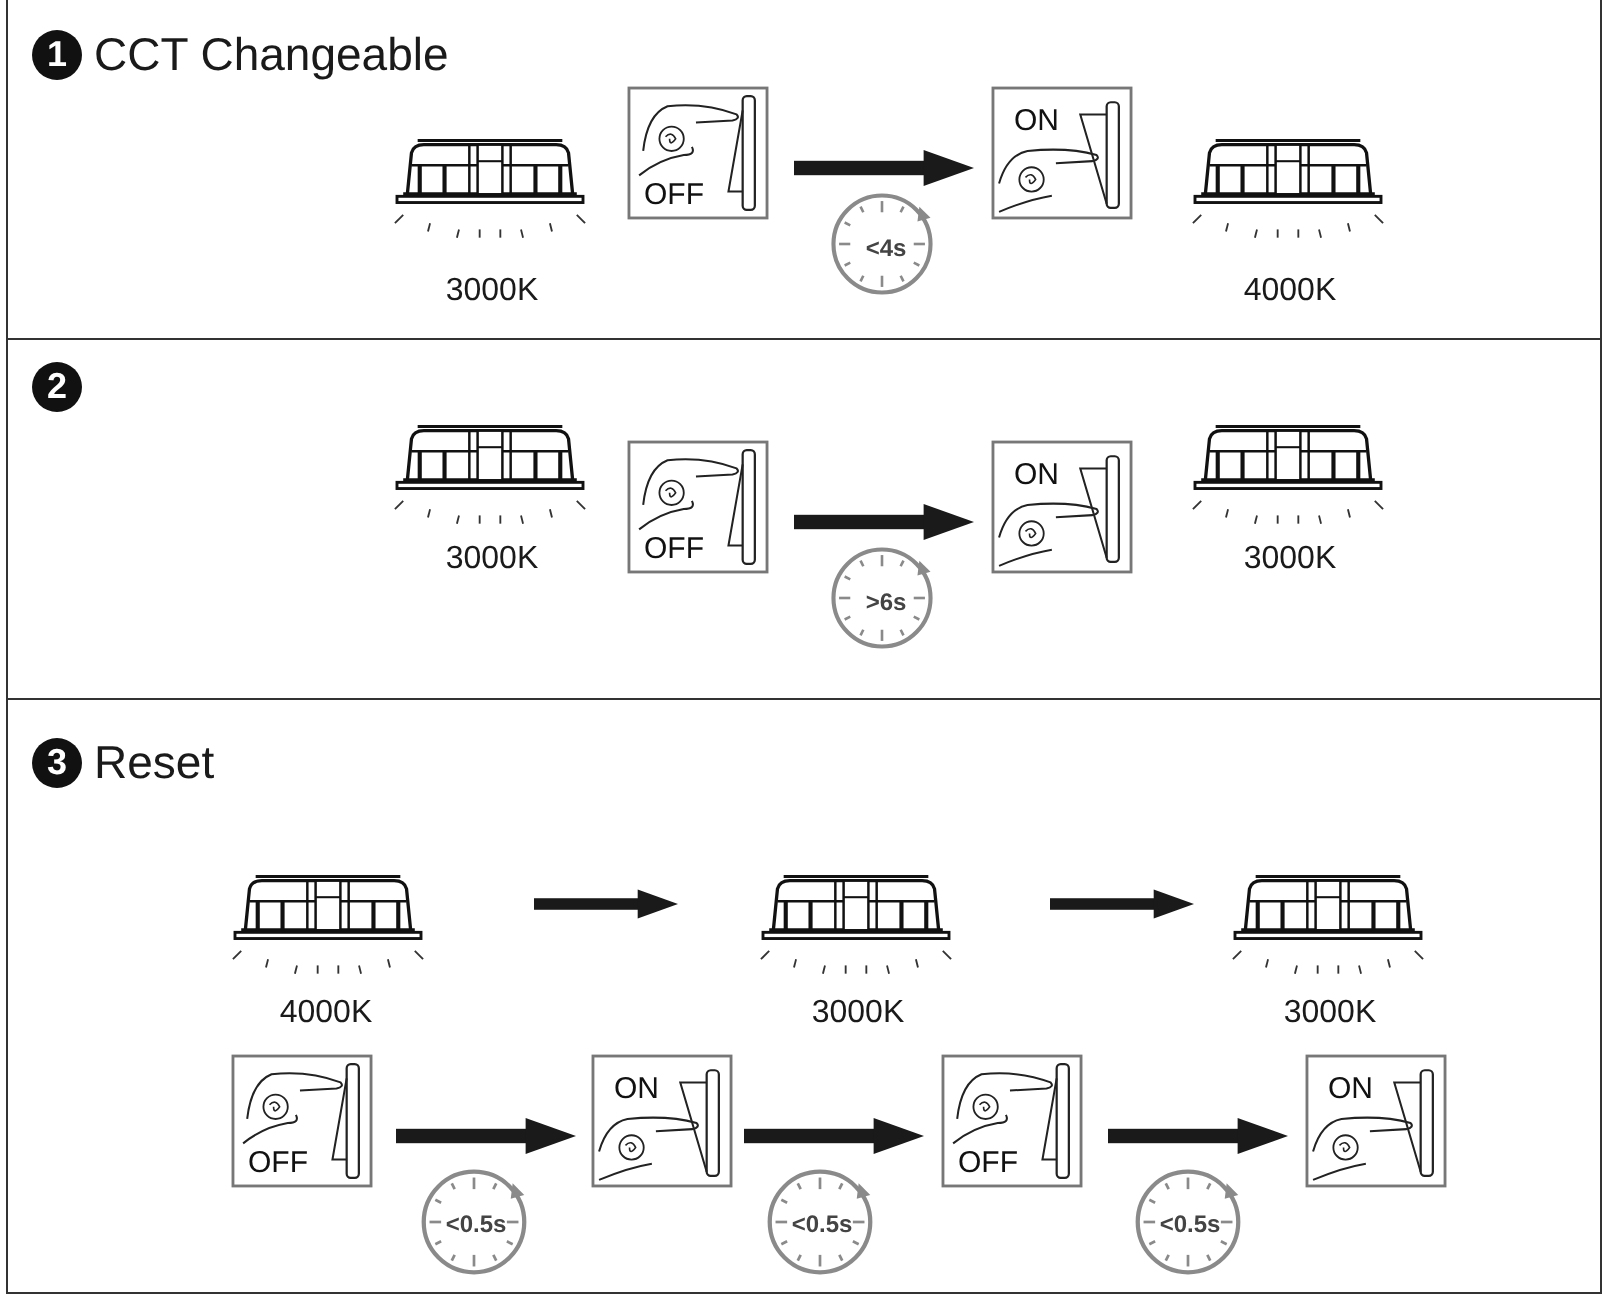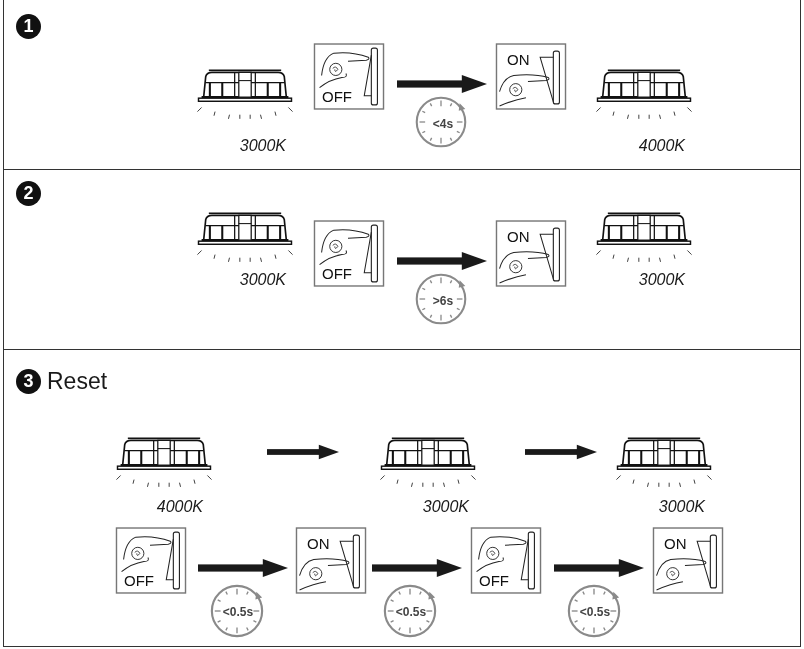--- a/index.html
+++ b/index.html
@@ -2,33 +2,34 @@
 <html><head>
 <meta charset="utf-8">
 <style>
   html,body{margin:0;padding:0;background:#fff;}
   body{width:804px;height:649px;position:relative;overflow:hidden;font-family:"Liberation Sans",sans-serif;color:#1a1a1a;}
   .frame{position:absolute;left:3px;right:3px;top:-2px;bottom:2px;border:1.5px solid #333;}
   .divider{position:absolute;left:3px;right:3px;height:0;border-top:1.5px solid #333;}
   .heading{position:absolute;display:flex;align-items:center;font-size:23px;}
   .num{width:25px;height:25px;border-radius:50%;background:#111;color:#fff;font-weight:bold;font-size:18px;display:flex;align-items:center;justify-content:center;margin-right:6px;}
   .abs{position:absolute;}
-  .label{position:absolute;font-size:16px;text-align:right;width:80px;font-style:italic;}
+  .label{position:absolute;font-size:16px;text-align:center;width:80px;}
   .sw-text{font-family:"Liberation Sans",sans-serif;font-size:15px;fill:#111;}
   .clock-text{font-family:"Liberation Sans",sans-serif;font-size:12px;font-weight:bold;fill:#444;}
 </style>
 </head>
 <body>
 
 <div class="frame"></div>
 <div class="divider" style="top:169px"></div>
 <div class="divider" style="top:349px"></div>
 
 <div class="heading" style="left:16px;top:14px">
   <span class="num">1</span>
+  <span>CCT Changeable</span>
 </div>
 <div class="heading" style="left:16px;top:181px">
   <span class="num">2</span>
 </div>
 <div class="heading" style="left:16px;top:368px">
   <span class="num">3</span>
   <span>Reset</span>
 </div>
 
 <svg width="0" height="0" style="position:absolute">

